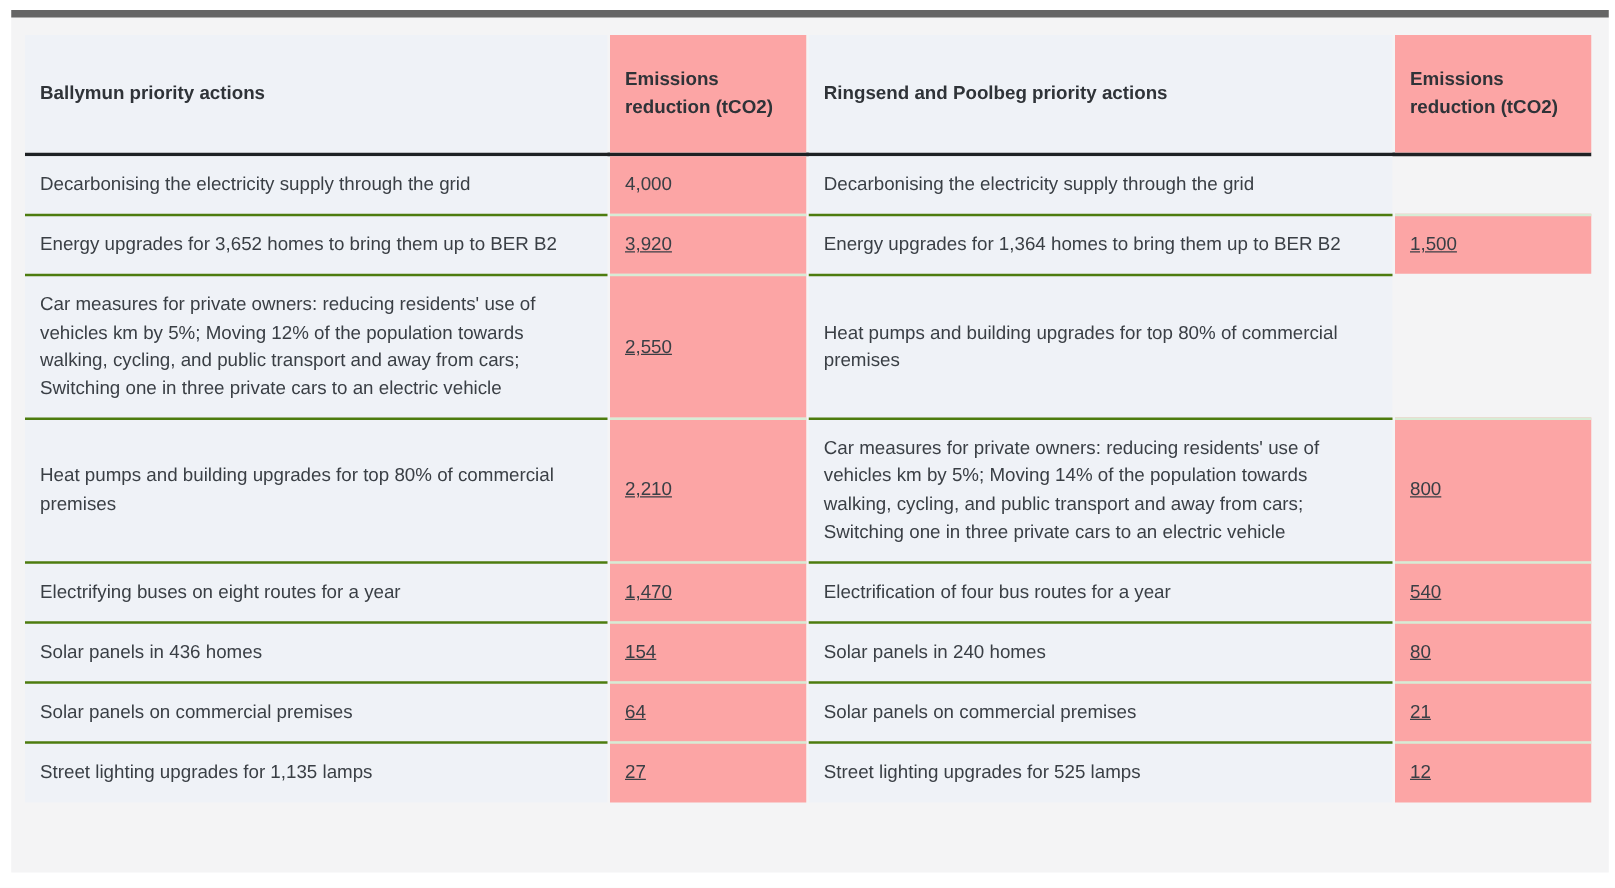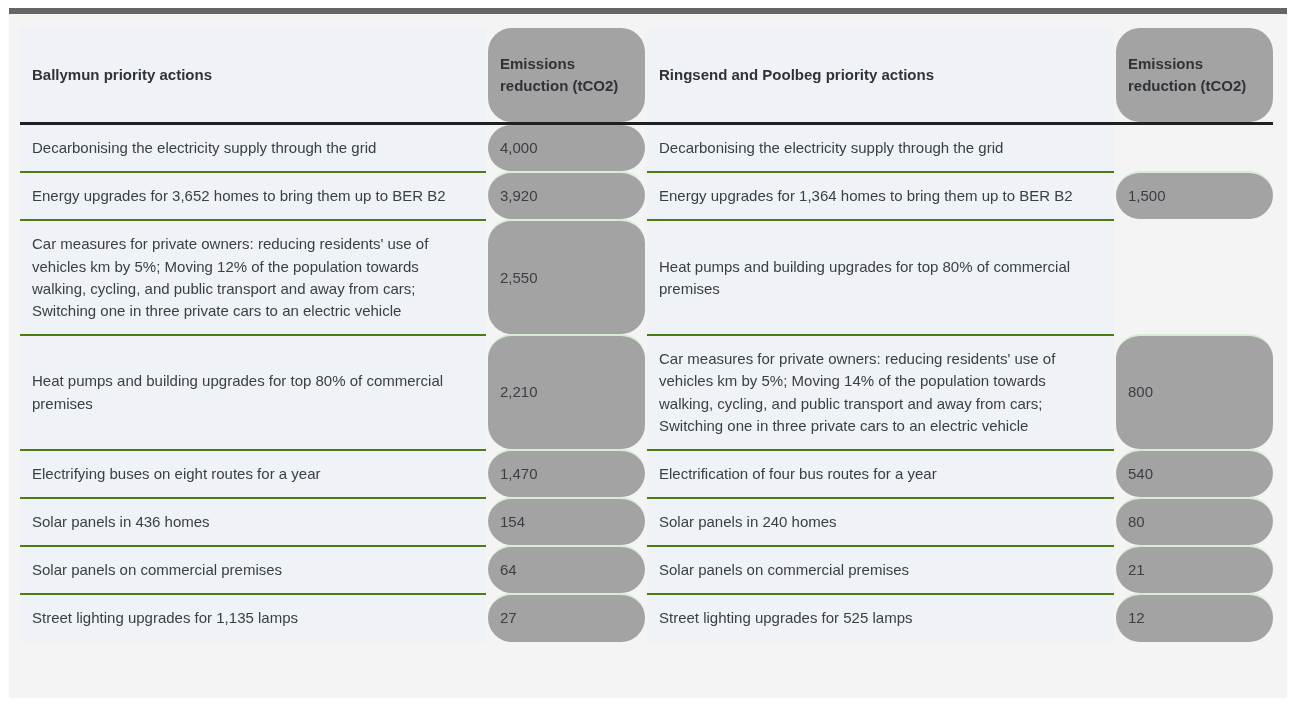--- a/index.html
+++ b/index.html
@@ -32,40 +32,40 @@
   .cell {
     background: #eff2f7;
     color: #3a3f45;
     font-size: 15px;
     line-height: 1.48;
     padding: 12px 12px;
     display: flex;
     align-items: center;
   }
   .cell.num {
-    background: #a3a3a3;
-    border-radius: 24px;
+    background: #fca5a5;
   }
   .thead .cell {
     font-weight: bold;
     color: #2f3338;
     min-height: 94px;
     box-sizing: border-box;
     padding-top: 8px;
     padding-bottom: 8px;
   }
   .hrule {
     height: 3px;
     background: #1e2124;
   }
   .body + .body .cell {
     border-top: 2px solid #4d7c0f;
   }
   .body + .body .cell.num {
     border-top-color: #d7ecd5;
+    text-decoration: underline;
   }
 </style>
 </head>
 <body>
 
 <div class="page">
   <div class="panel">
 
     <div class="trow thead">
       <div class="cell">Ballymun priority actions</div>

